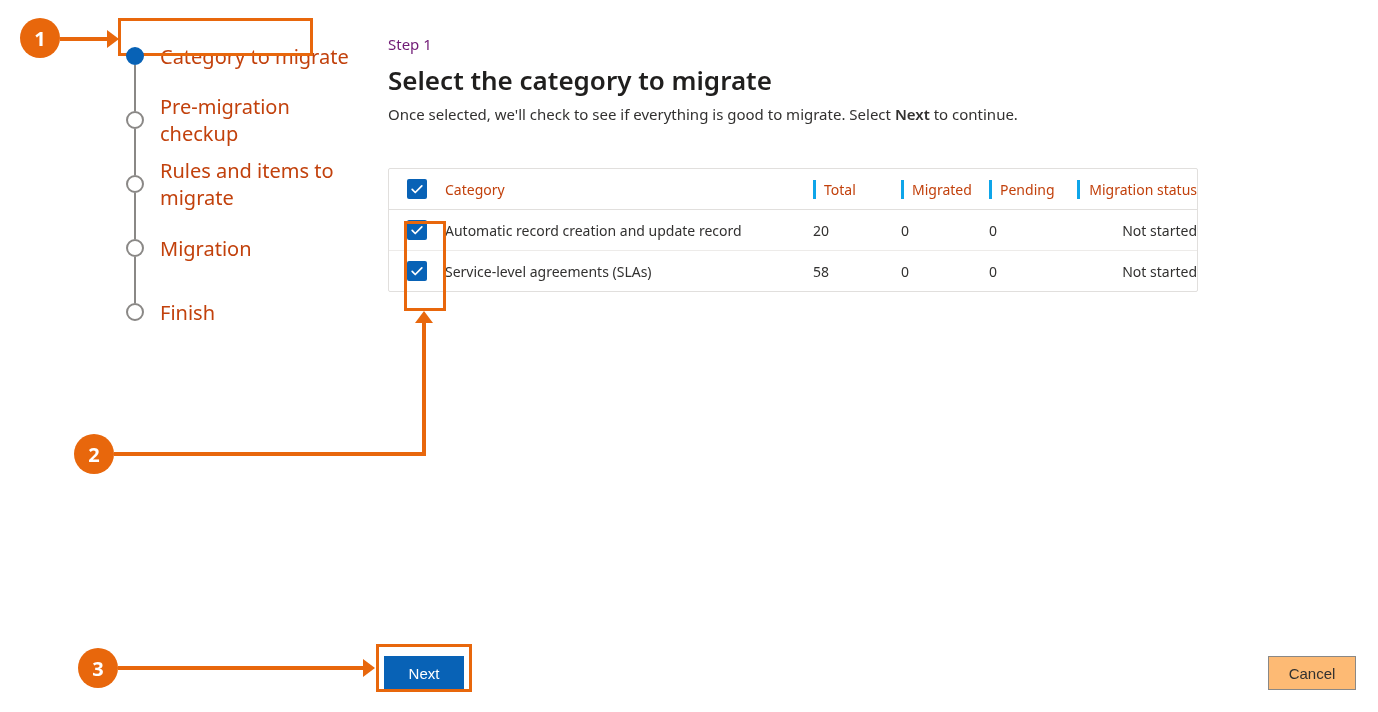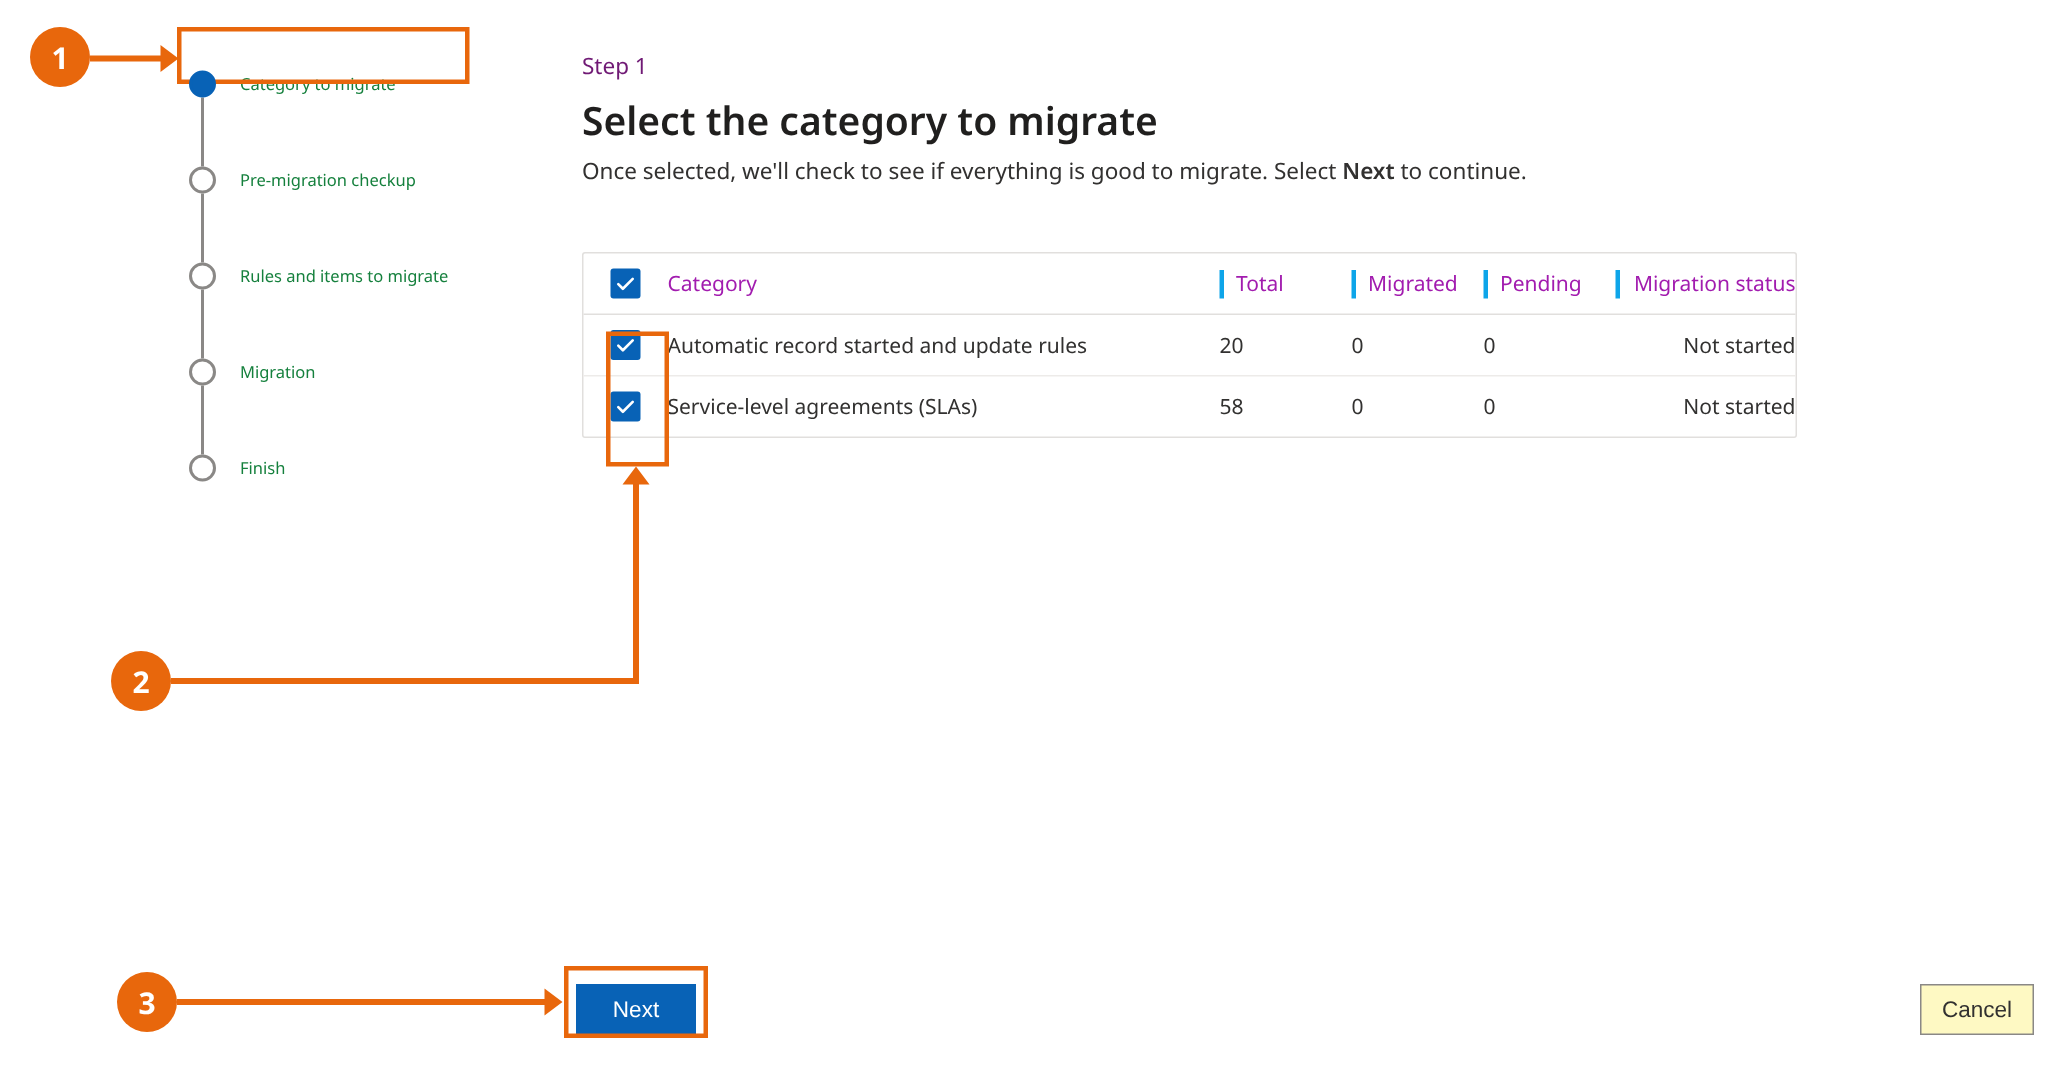--- a/index.html
+++ b/index.html
@@ -39,22 +39,22 @@
     background: #fff;
     flex: 0 0 auto;
     z-index: 2;
   }
   .step.active .step-marker {
     border-color: #0862b6;
     background: #0862b6;
   }
   .step-label {
     margin-left: 16px;
-    font-size: 11px;
-    color: #15803d;
+    font-size: 20px;
+    color: #c2410c;
   }
   .step-connector {
     position: absolute;
     left: 8px;
     top: 41px;
     width: 2px;
     height: 46px;
     background: #8a8886;
     z-index: 1;
   }
@@ -93,21 +93,21 @@
     width: 810px;
   }
   .thead, .trow {
     display: flex;
     align-items: center;
     padding: 10px 0;
     font-size: 14px;
   }
   .thead {
     border-bottom: 1px solid #e1dfdd;
-    color: #a21caf;
+    color: #c2410c;
   }
   .trow {
     border-bottom: 1px solid #edebe9;
   }
   .trow:last-child { border-bottom: none; }
   .col-check { width: 56px; display: flex; justify-content: center; }
   .col-cat   { flex: 1; padding-right: 12px; }
   .col-num   { width: 88px; text-align: left; }
   .col-status{ width: 120px; text-align: right; }
   .thead .col-num, .thead .col-status {
@@ -140,23 +140,23 @@
     background: #0862b6;
     color: #fff;
     border: none;
     font-size: 15px;
     cursor: pointer;
   }
   .btn-cancel {
     position: absolute;
     right: 14px;
     bottom: 0;
-    width: 76px;
+    width: 88px;
     height: 34px;
-    background: #fef9c3;
+    background: #fdba74;
     color: #323130;
     border: 1px solid #8a8886;
     font-size: 15px;
     cursor: pointer;
     margin-top: 14px;
   }
 
   
   .annot-box {
     position: absolute;
@@ -244,21 +244,21 @@
       </div>
 
       <div class="trow">
         <div class="col-check">
           <div class="checkbox">
             <svg viewBox="0 0 16 16">
                 <path d="M13.5 4.5 6 12 2.5 8.5" stroke="#fff" stroke-width="2" fill="none" stroke-linecap="round" stroke-linejoin="round"></path>
               </svg>
           </div>
         </div>
-        <div class="col-cat">Automatic record started and update rules</div>
+        <div class="col-cat">Automatic record creation and update record</div>
         <div class="col-num">20</div>
         <div class="col-num">0</div>
         <div class="col-num">0</div>
         <div class="col-status">Not started</div>
       </div>
 
       <div class="trow">
         <div class="col-check">
           <div class="checkbox">
             <svg viewBox="0 0 16 16">

